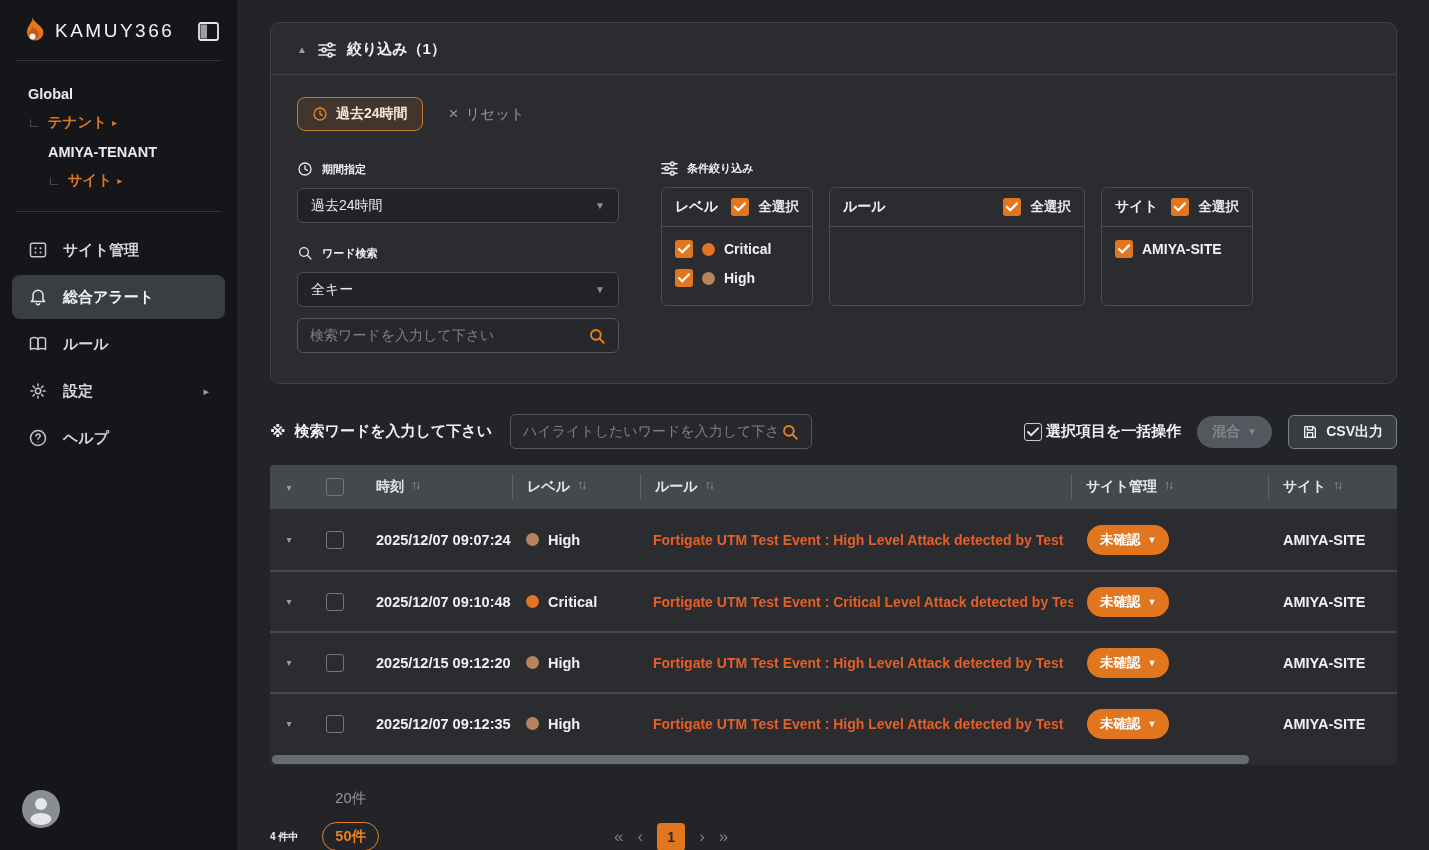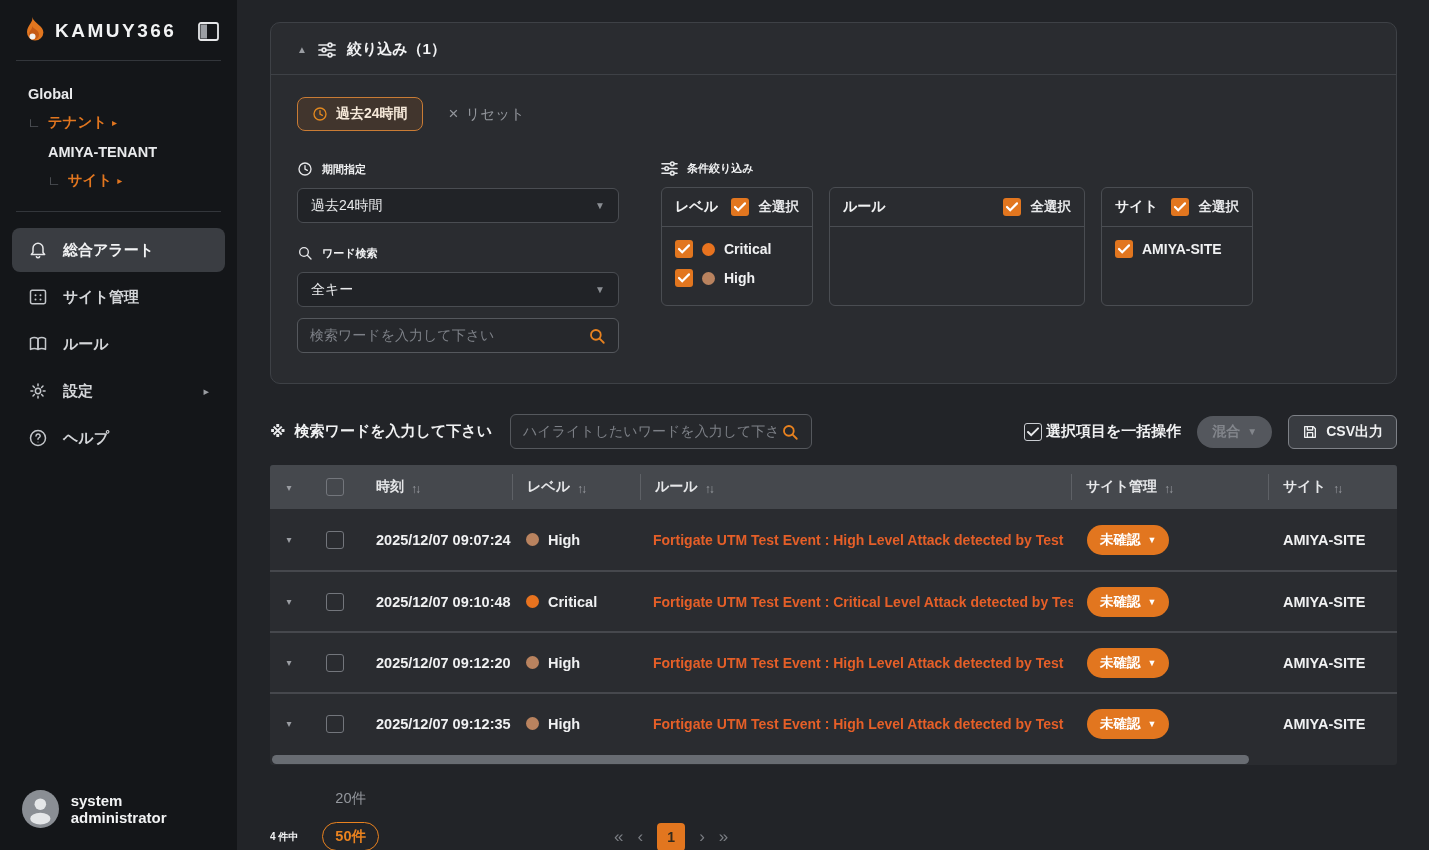--- a/index.html
+++ b/index.html
@@ -3,21 +3,21 @@
 <meta charset="utf-8">
 <style>
   * { margin:0; padding:0; box-sizing:border-box; }
   html,body { width:1429px; height:850px; overflow:hidden; background:#222428;
     font-family:"Liberation Sans","DejaVu Sans",sans-serif; color:#e9eaec; }
   .app { display:flex; width:100%; height:100%; }
 
   
   .sidebar { width:237px; min-width:237px; background:#141619; display:flex; flex-direction:column; }
   .brand-row { display:flex; align-items:center; padding:16px 18px 14px 20px; }
-  .brand-name { font-size:19px; font-weight:bold; letter-spacing:2.5px; color:#f2f3f4; margin-left:9px; flex:1; }
+  .brand-name { font-size:19px; font-weight:normal; letter-spacing:2.5px; color:#f2f3f4; margin-left:9px; flex:1; }
   .panel-toggle { cursor:pointer; display:flex; }
   .side-divider { border:none; border-top:1px solid #33363b; margin:0 16px; }
   .tree { padding:18px 0 16px 28px; font-size:14.5px; }
   .tree-row { display:flex; align-items:center; height:29px; }
   .tree-conn { color:#6c6f75; margin-right:7px; font-size:13px; }
   .tree-root { color:#e9eaec; font-weight:bold; }
   .tree-link { color:#e2761f; font-weight:bold; cursor:pointer; }
   .tree-arrow { color:#e2761f; font-size:10px; margin-left:5px; }
   .tree-name { color:#e9eaec; font-weight:bold; }
   .ind-1 { padding-left:0px; } .ind-2 { padding-left:20px; }
@@ -84,21 +84,21 @@
   .bulk { display:flex; align-items:center; gap:4px; font-size:15px; font-weight:bold; color:#f0f1f2; }
   .mix-btn { background:#54575d; color:#83868c; border-radius:16px; padding:7px 15px; font-size:14px;
     font-weight:bold; display:flex; align-items:center; gap:7px; cursor:default; }
   .csv-btn { background:#393c41; border:1px solid #7e8187; border-radius:6px; padding:7px 13px;
     display:flex; align-items:center; gap:8px; font-size:14px; font-weight:bold; color:#f0f1f2; cursor:pointer; }
 
   
   .tbl { background:#2a2c30; border-radius:3px; overflow:hidden; }
   .tbl-header { display:flex; align-items:center; background:#45484d; height:44px; font-size:14px;
     font-weight:bold; color:#e6e7e9; }
-  .th { display:flex; align-items:flex-end; gap:7px; }
+  .th { display:flex; align-items:flex-start; gap:7px; }
   .sort { color:#9a9da2; font-size:12px; letter-spacing:-2px; cursor:pointer; }
   .vsep { width:1px; height:26px; background:#5e6166; }
   .col-caret { width:38px; display:flex; justify-content:center; }
   .col-check { width:54px; display:flex; justify-content:center; }
   .col-time { width:150px; padding-left:14px; }
   .col-level { width:127px; padding-left:14px; }
   .col-rule { flex:1; padding-left:14px; min-width:0; }
   .col-status { width:196px; padding-left:14px; }
   .col-site { width:128px; padding-left:14px; }
   .tbl-row { display:flex; align-items:center; height:61px; font-size:14.5px; }
@@ -165,41 +165,41 @@
       </div>
       <div class="tree-row ind-2">
         <span class="tree-conn">∟</span>
         <span class="tree-link">サイト</span>
         <span class="tree-arrow">▸</span>
       </div>
     </div>
     <hr class="side-divider">
 
     <nav class="nav">
-      <div class="nav-item active">
-        <span class="nav-ic">
-          <svg width="20" height="20" viewBox="0 0 24 24" fill="none" stroke="#e6e7e9" stroke-width="1.8" stroke-linecap="round" stroke-linejoin="round">
-            <path d="M18 15v-5a6 6 0 1 0-12 0v5l-2 2.5h16z"></path>
-              <path d="M10 20a2.2 2.2 0 0 0 4 0"></path>
-          </svg>
-        </span>
-        <span>総合アラート</span>
-      </div>
       <div class="nav-item">
         <span class="nav-ic">
           <svg width="20" height="20" viewBox="0 0 24 24" fill="none" stroke="#c3c6ca" stroke-width="1.8">
             <rect x="3" y="4" width="18" height="16" rx="2"></rect>
             <circle cx="9" cy="10" r="1.2" fill="#c3c6ca" stroke="none"></circle>
               <circle cx="15" cy="10" r="1.2" fill="#c3c6ca" stroke="none"></circle>
             <circle cx="9" cy="15" r="1.2" fill="#c3c6ca" stroke="none"></circle>
               <circle cx="15" cy="15" r="1.2" fill="#c3c6ca" stroke="none"></circle>
           </svg>
         </span>
         <span>サイト管理</span>
       </div>
+      <div class="nav-item active">
+        <span class="nav-ic">
+          <svg width="20" height="20" viewBox="0 0 24 24" fill="none" stroke="#e6e7e9" stroke-width="1.8" stroke-linecap="round" stroke-linejoin="round">
+            <path d="M18 15v-5a6 6 0 1 0-12 0v5l-2 2.5h16z"></path>
+              <path d="M10 20a2.2 2.2 0 0 0 4 0"></path>
+          </svg>
+        </span>
+        <span>総合アラート</span>
+      </div>
       <div class="nav-item">
         <span class="nav-ic">
           <svg width="20" height="20" viewBox="0 0 24 24" fill="none" stroke="#c3c6ca" stroke-width="1.8" stroke-linejoin="round">
             <path d="M3 5.5c3-1.6 6-1.6 9 0v13c-3-1.6-6-1.6-9 0z"></path>
             <path d="M21 5.5c-3-1.6-6-1.6-9 0v13c3-1.6 6-1.6 9 0z"></path>
           </svg>
         </span>
         <span>ルール</span>
       </div>
       <div class="nav-item">
@@ -226,21 +226,20 @@
 
     <div class="nav-spacer"></div>
 
     <div class="user-row">
       <span class="avatar">
         <svg width="38" height="38" viewBox="0 0 38 38">
           <circle cx="19" cy="14" r="6" fill="#e4e6e8"></circle>
           <ellipse cx="19" cy="29" rx="10.5" ry="6" fill="#e4e6e8"></ellipse>
         </svg>
       </span>
-      <span class="user-name">system administrator</span>
     </div>
   </aside>
 
   <main class="main">
 
     <section class="filter-panel">
       <div class="fp-header">
         <span class="fp-caret">▲</span>
         <span>
           <svg width="18" height="16" viewBox="0 0 18 16" stroke="#e6e7e9" stroke-width="1.7" stroke-linecap="round">
@@ -505,21 +504,21 @@
         <span class="col-site cell-site">AMIYA-SITE</span>
       </div>
 
       <div class="tbl-row">
         <span class="col-caret">
             <span class="row-caret">▾</span>
           </span>
         <span class="col-check">
             <span class="cb empty"></span>
           </span>
-        <span class="col-time cell-time">2025/12/07 09:12:20</span>
+        <span class="col-time cell-time">2025/12/15 09:12:20</span>
         <span class="col-level cell-level">
           <span class="dot high"></span>
           <span>High</span>
         </span>
         <span class="col-rule cell-rule">Fortigate UTM Test Event : High Level Attack detected by Test</span>
         <span class="col-status">
           <span class="badge">
             <span>未確認</span>
               <span class="sel-caret">▼</span>
           </span>

